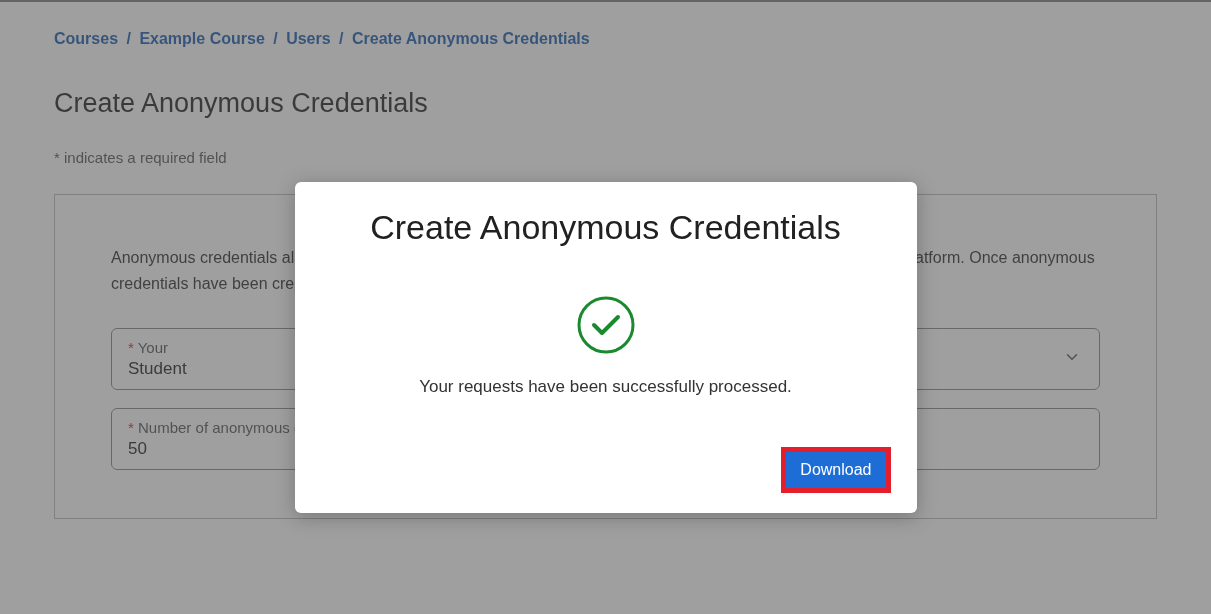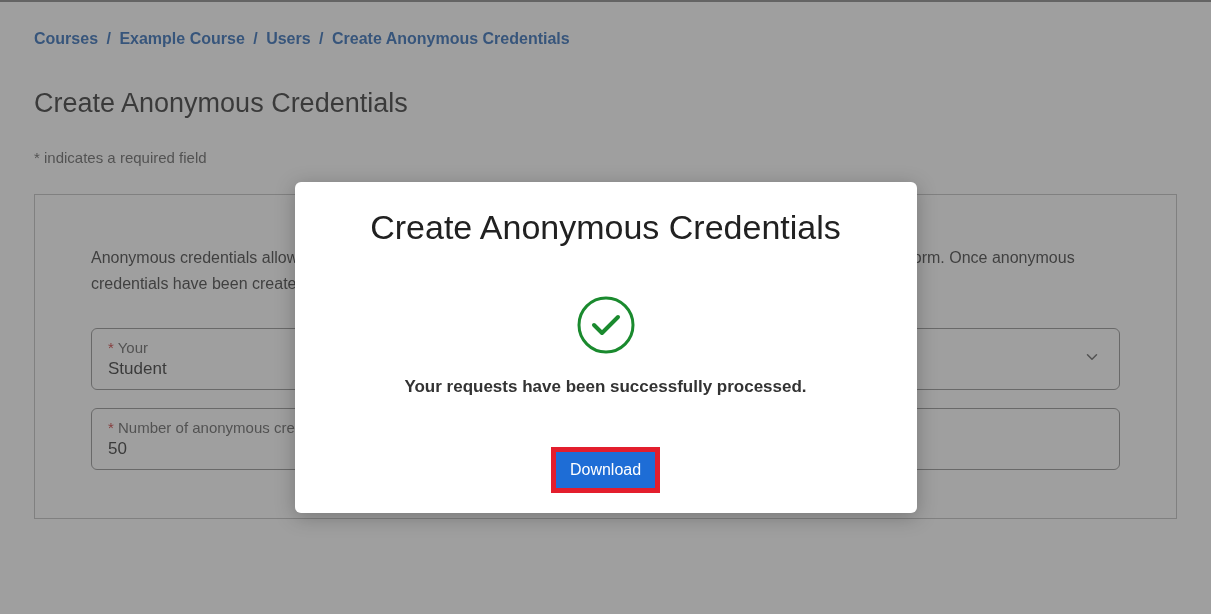--- a/index.html
+++ b/index.html
@@ -10,21 +10,21 @@
       height: 614px;
       overflow: hidden;
       position: relative;
     }
     .top-border {
       width: 100%;
       height: 2px;
       background: #7d7d7d;
     }
     .page-content {
-      padding: 28px 34px;
+      padding: 28px 54px;
     }
     .breadcrumb {
       font-size: 16px;
       font-weight: 700;
       color: #1a5cb0;
       margin-bottom: 40px;
     }
     .breadcrumb a {
       color: #1a5cb0;
       text-decoration: none;
@@ -106,25 +106,24 @@
     .success-icon {
       display: flex;
       justify-content: center;
       margin-bottom: 22px;
     }
     .modal-message {
       text-align: center;
       font-size: 17px;
       color: #333;
       margin-bottom: 50px;
-      font-weight: bold;
     }
     .modal-actions {
       display: flex;
-      justify-content: center;
+      justify-content: flex-end;
     }
     .download-wrap {
       border: 5px solid #e31e2d;
       display: inline-block;
     }
     .download-btn {
       background: #1e6dd6;
       color: #fff;
       border: none;
       font-size: 16px;

